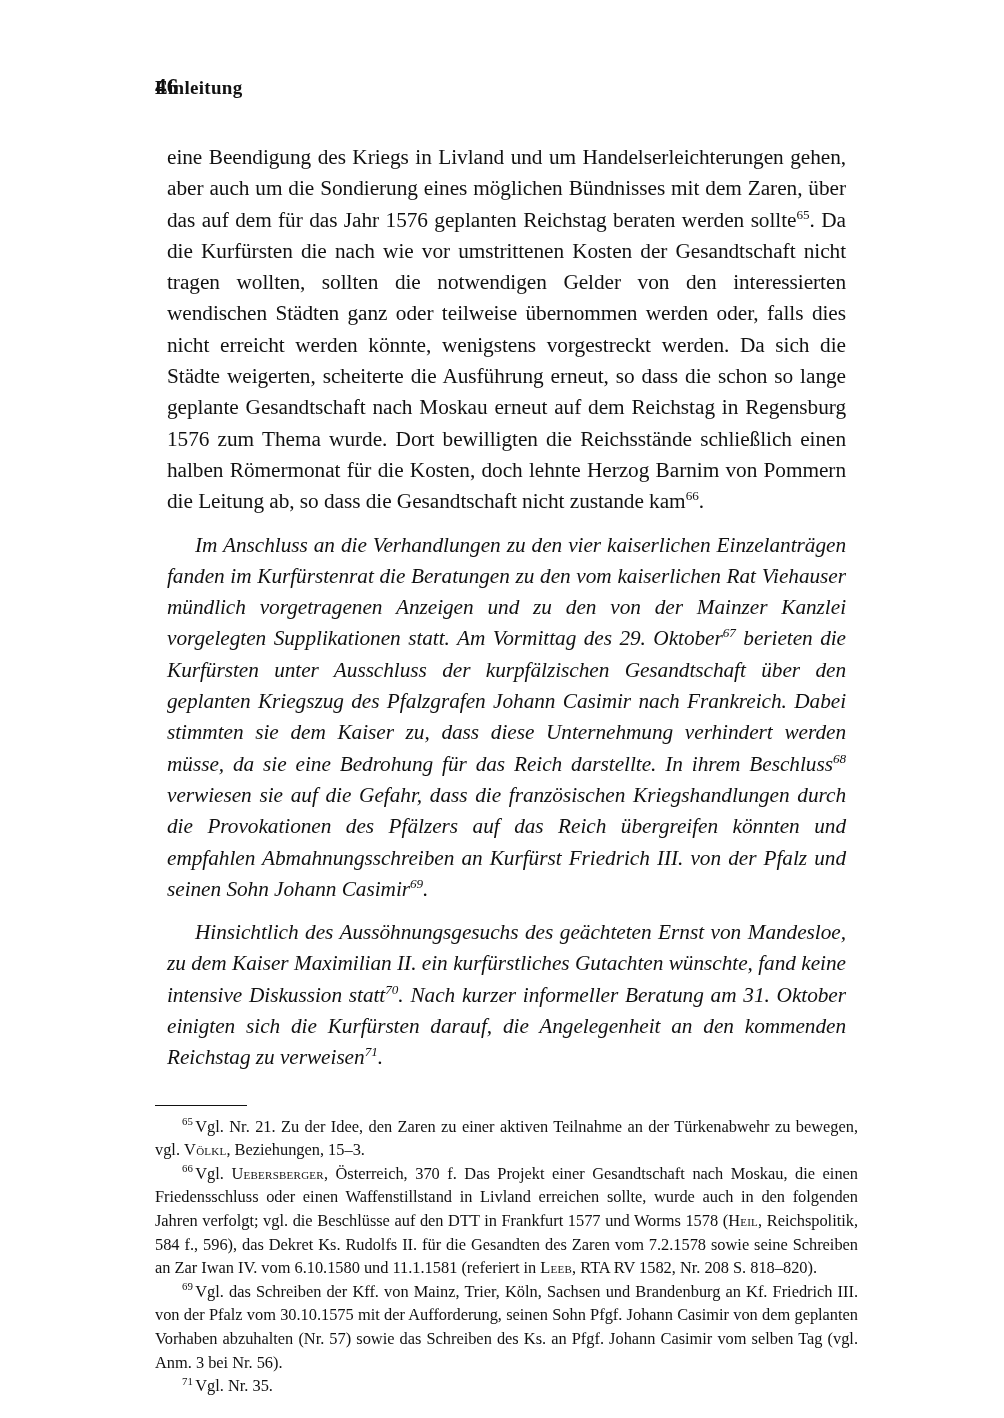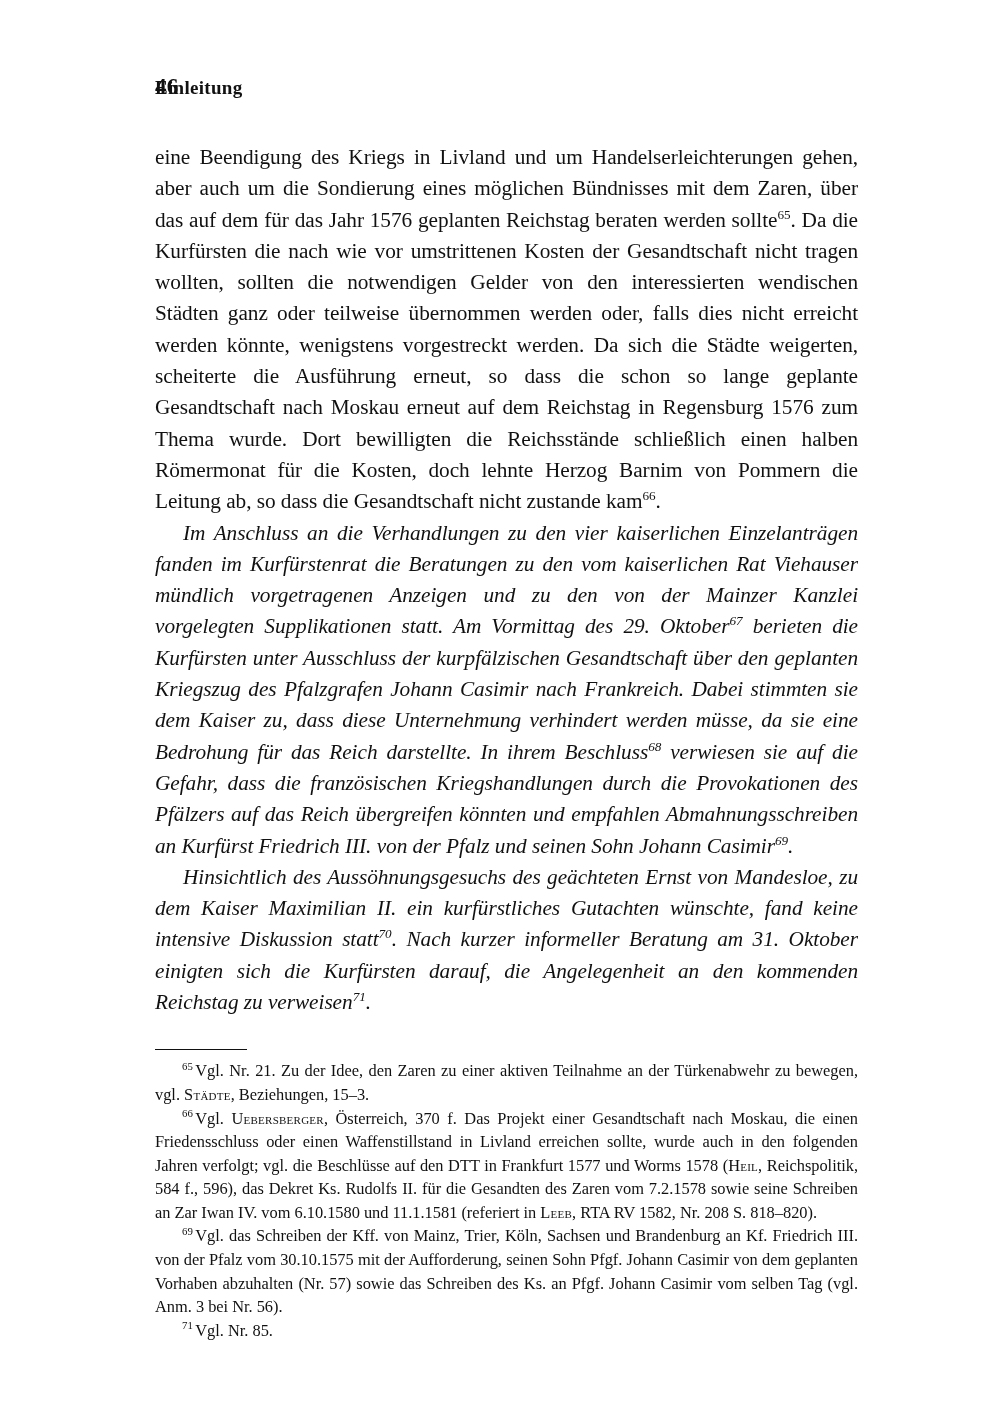--- a/index.html
+++ b/index.html
@@ -55,21 +55,21 @@
   
   .body-block {
     font-size: 21.3px;
     line-height: 31.3px;
     text-align: justify;
     text-justify: inter-word;
     hyphens: none;
     letter-spacing: -0.05px;
   }
   .body-block p {
-    margin: 0;
+    margin: 12px;
     text-indent: 0;
   }
   .body-block p.indent {
     text-indent: 28px;
     font-style: italic;
   }
   sup {
     font-size: 0.62em;
     vertical-align: super;
     line-height: 0;
@@ -133,34 +133,34 @@
       <p class="indent">
         <span>Hinsichtlich des Aussöhnungsgesuchs des geächteten Ernst von Mandesloe, zu dem Kaiser Maximilian II. ein kurfürstliches Gutachten wünschte, fand keine intensive Diskussion statt</span><sup>70</sup><span>. Nach kurzer informeller Beratung am 31. Oktober einigten sich die Kurfürsten darauf, die Angelegenheit an den kommenden Reichstag zu verweisen</span><sup>71</sup><span>.</span>
       </p>
 
     </div>
 
     <div class="fn-area">
       <div class="fn-rule"></div>
 
       <p class="fn">
-        <span class="fnum">65</span><span>Vgl. Nr. 21. Zu der Idee, den Zaren zu einer aktiven Teilnahme an der Türkenabwehr zu bewegen, vgl. </span><span class="sc">Städte</span><span>, Beziehungen, 15–3.</span>
+        <span class="fnum">65</span><span>Vgl. Nr. 21. Zu der Idee, den Zaren zu einer aktiven Teilnahme an der Türkenabwehr zu bewegen, vgl. </span><span class="sc">Völkl</span><span>, Beziehungen, 15–3.</span>
       </p>
 
       <p class="fn">
         <span class="fnum">66</span><span>Vgl. </span><span class="sc">Uebersberger</span><span>, Österreich, 370 f. Das Projekt einer Gesandtschaft nach Moskau, die einen Friedensschluss oder einen Waffenstillstand in Livland erreichen sollte, wurde auch in den folgenden Jahren verfolgt; vgl. die Beschlüsse auf den DTT in Frankfurt 1577 und Worms 1578 (</span><span class="sc">Heil</span><span>, Reichspolitik, 584 f., 596), das Dekret Ks. Rudolfs II. für die Gesandten des Zaren vom 7.2.1578 sowie seine Schreiben an Zar Iwan IV. vom 6.10.1580 und 11.1.1581 (referiert in </span><span class="sc">Leeb</span><span>, RTA RV 1582, Nr. 208 S. 818–820).</span>
       </p>
 
 
 
       <p class="fn">
         <span class="fnum">69</span><span>Vgl. das Schreiben der Kff. von Mainz, Trier, Köln, Sachsen und Brandenburg an Kf. Friedrich III. von der Pfalz vom 30.10.1575 mit der Aufforderung, seinen Sohn Pfgf. Johann Casimir von dem geplanten Vorhaben abzuhalten (Nr. 57) sowie das Schreiben des Ks. an Pfgf. Johann Casimir vom selben Tag (vgl. Anm. 3 bei Nr. 56).</span>
       </p>
 
 
       <p class="fn">
-        <span class="fnum">71</span><span>Vgl. Nr. 85.</span>
+        <span class="fnum">71</span><span>Vgl. Nr. 35.</span>
       </p>
 
     </div>
 
   </div>
 </div>
 
 </body></html>

